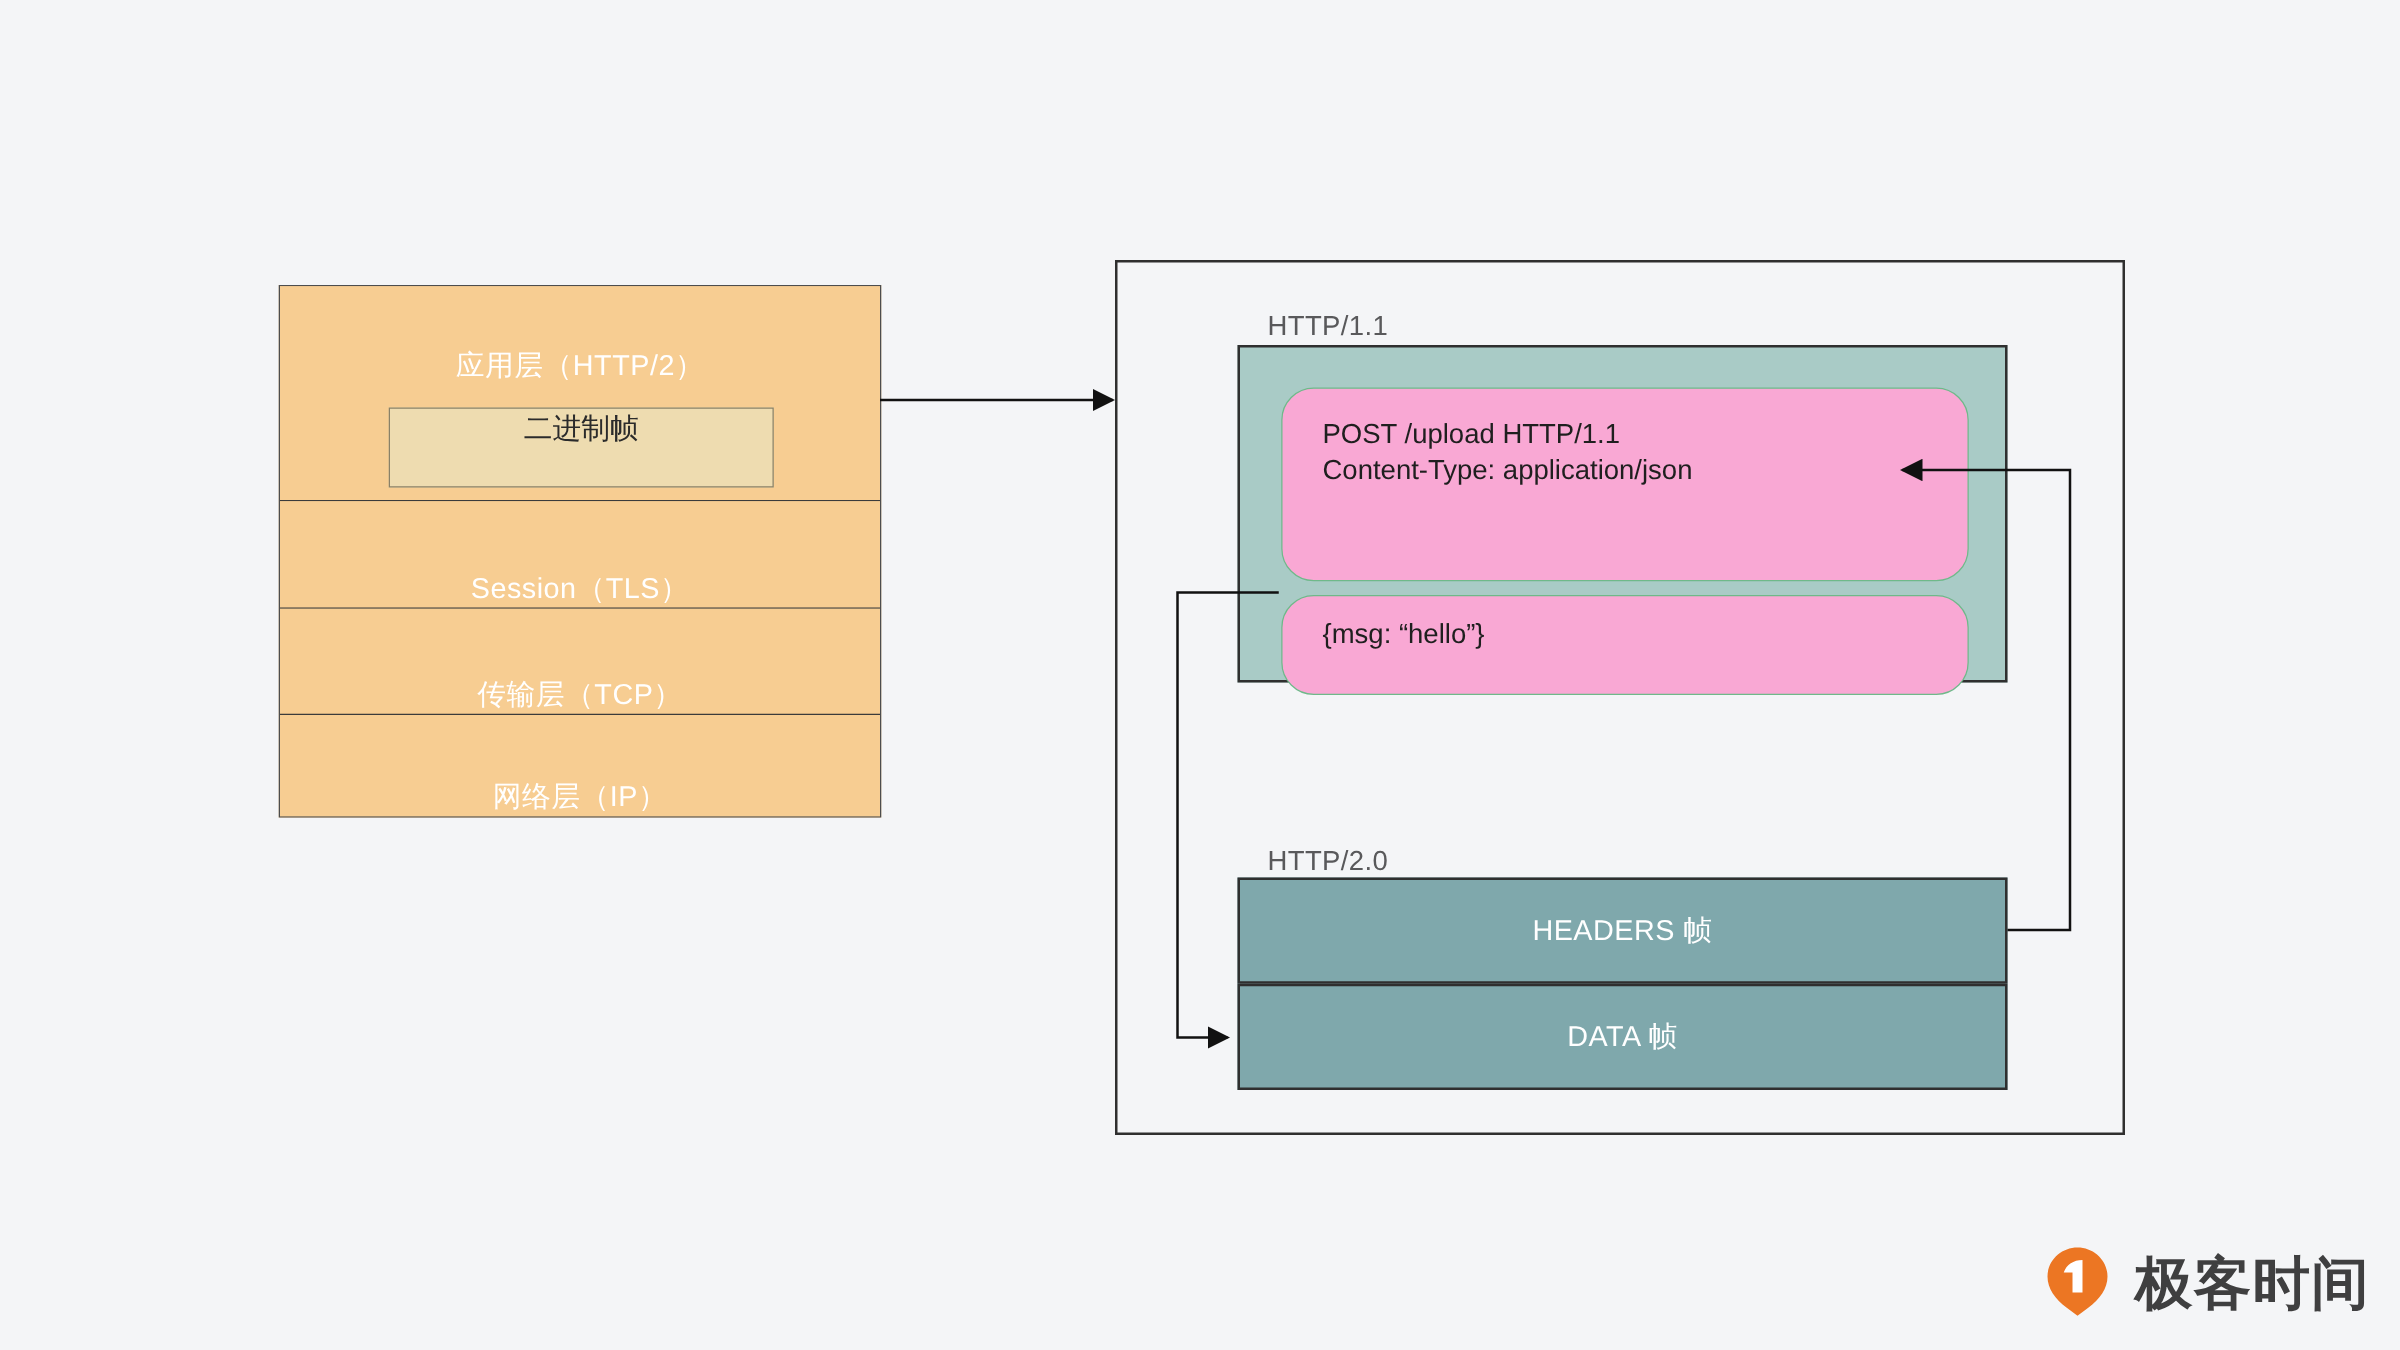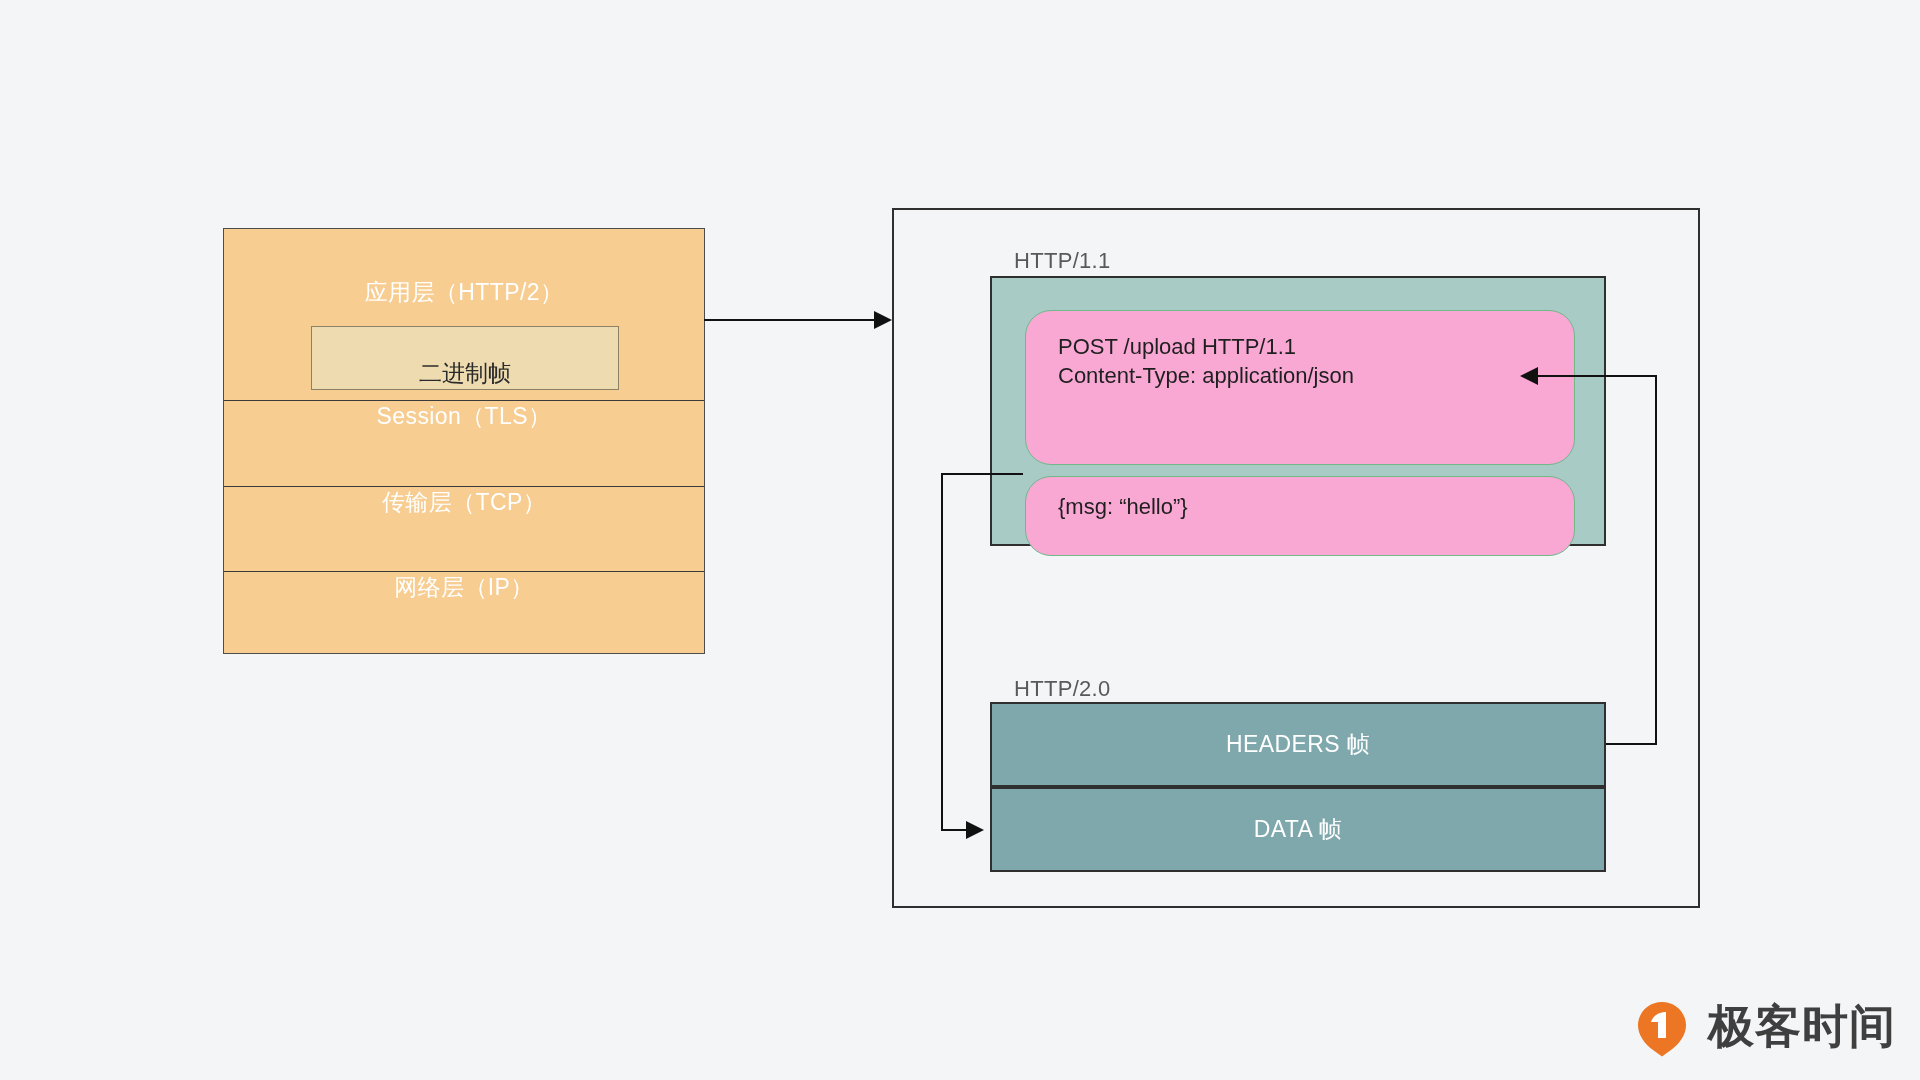--- a/index.html
+++ b/index.html
@@ -31,21 +31,21 @@
     background: #f7cd92;
   }
   .stack-layer {
     position: absolute;
     left: 0;
     width: 100%;
     box-sizing: border-box;
     background: #f7cd92;
     border-bottom: 1.6px solid #3b3b3b;
     display: flex;
-    align-items: flex-start;
+    align-items: flex-end;
     justify-content: center;
     color: #ffffff;
     font-size: 23px;
     letter-spacing: 0.4px;
   }
   #layer-application {
     top: 0;
     height: 172px;
     align-items: flex-start;
     padding-top: 48px;
@@ -57,21 +57,21 @@
   #binary-frame-box {
     position: absolute;
     left: 87px;
     top: 97px;
     width: 308px;
     height: 64px;
     background: #eedcb0;
     border: 1.4px solid #8a8167;
     box-sizing: border-box;
     display: flex;
-    align-items: flex-end;
+    align-items: flex-start;
     justify-content: center;
     color: #2b2b2b;
     font-size: 23px;
     z-index: 3;
   }
 
   
   #main-arrow {
     position: absolute;
     left: 704px;
@@ -169,21 +169,21 @@
   }
   #connector-headers { left: 0; top: 0; width: 808px; height: 700px; }
   #connector-data    { left: 0; top: 0; width: 808px; height: 700px; }
 
   
   #brand-logo {
     position: absolute;
     right: 24px;
     bottom: 22px;
     display: flex;
-    align-items: flex-end;
+    align-items: flex-start;
     gap: 20px;
   }
   #brand-logo-text {
     font-size: 46px;
     font-weight: bold;
     color: #3f3f40;
     letter-spacing: 1px;
   }
 </style>
 </head>

